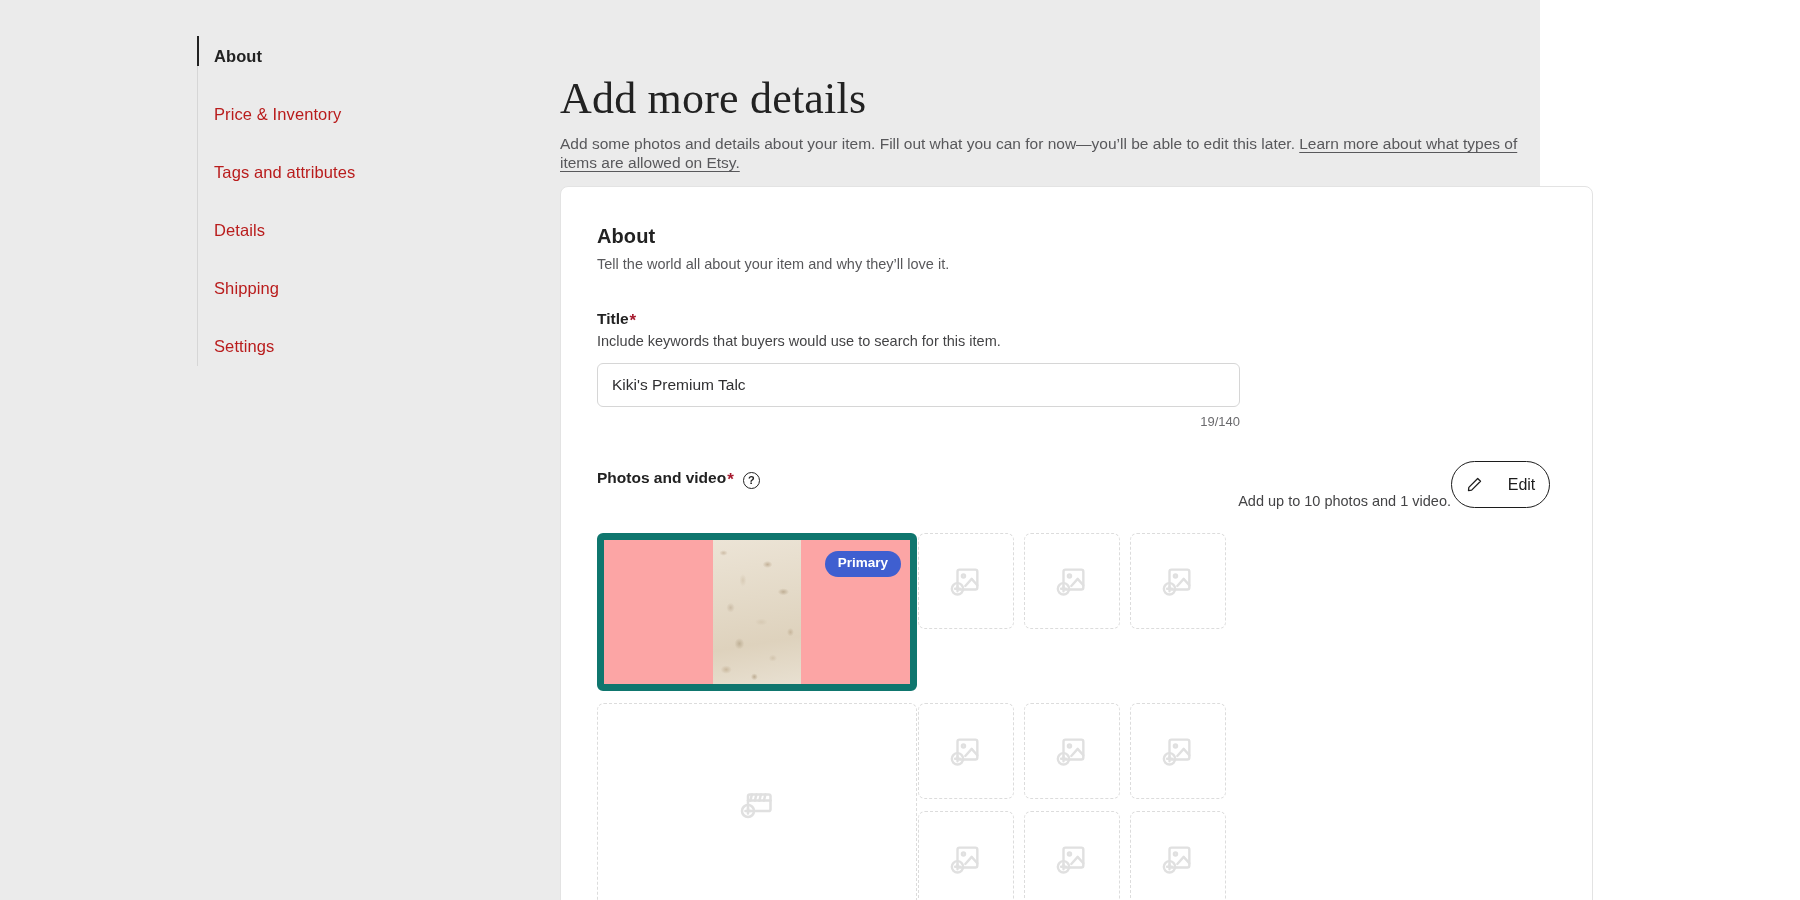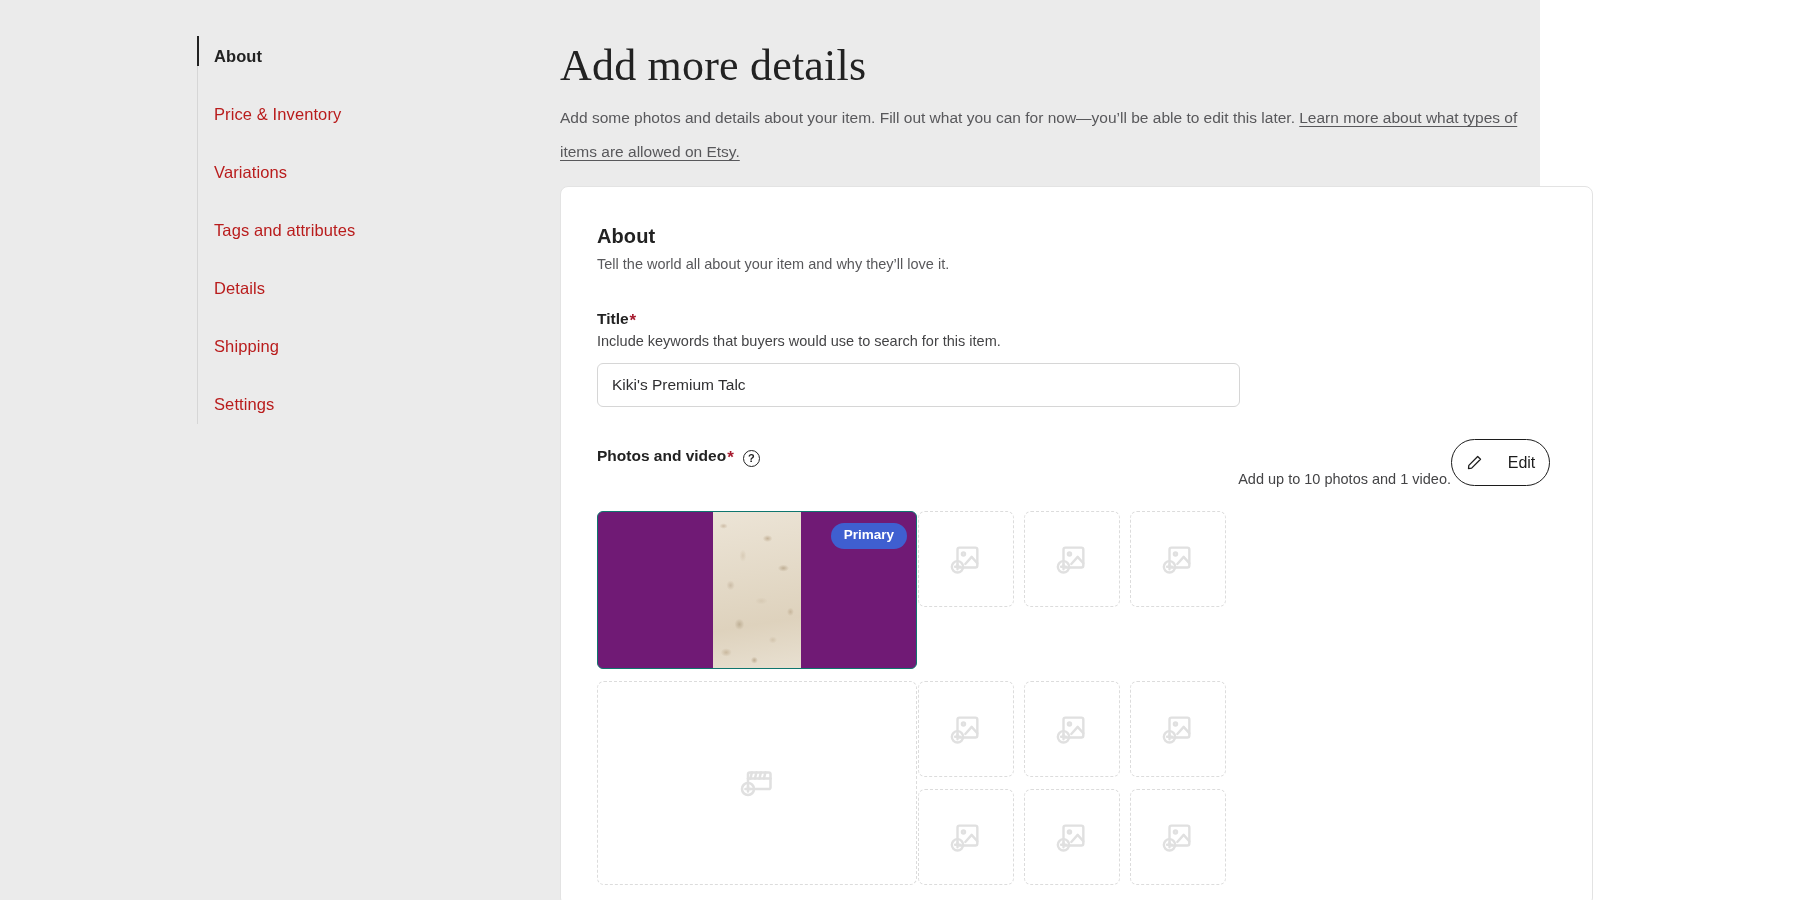--- a/index.html
+++ b/index.html
@@ -45,25 +45,26 @@
 
   
   .page-head { position: absolute; left: 560px; top: 40px; width: 1010px; }
   .page-title {
     font-family: "Liberation Serif", serif;
     font-size: 44px;
     font-weight: 400;
     color: #222222;
     letter-spacing: .2px;
     line-height: 52px;
+    margin-top: 33px;
   }
   .page-sub {
     margin-top: 9px;
     font-size: 15.5px;
-    line-height: 34px;
+    line-height: 19px;
     color: #58585b;
     max-width: 995px;
   }
   .page-sub a { color: #58585b; text-decoration: underline; text-underline-offset: 3px; }
 
   
   .card {
     position: absolute; left: 560px; top: 186px;
     width: 1033px; min-height: 720px;
     background: #ffffff;
@@ -128,23 +129,23 @@
     margin-top: 22px;
     display: grid;
     grid-template-columns: 160px 160px 1px 106px 106px 106px;
     grid-template-rows: 158px 108px 108px;
     gap: 0;
     position: relative;
   }
   .tile-primary {
     grid-column: 1 / span 2; grid-row: 1;
     position: relative;
-    border: 1px solid #0f766e;
+    border: 7px solid #0f766e;
     border-radius: 6px;
-    background: #701a75;
+    background: #fca5a5;
     overflow: hidden;
     cursor: pointer;
   }
   .photo-strip {
     position: absolute; left: 50%; top: 0; transform: translateX(-50%);
     width: 88px; height: 100%;
     background:
       radial-gradient(ellipse 6px 4px at 12% 9%, #cdbca5 0%, rgba(205,188,165,0) 70%),
       radial-gradient(ellipse 7px 5px at 62% 17%, #c4b298 0%, rgba(196,178,152,0) 70%),
       radial-gradient(ellipse 5px 9px at 34% 28%, #d8cbb6 0%, rgba(216,203,182,0) 70%),
@@ -196,23 +197,20 @@
   <div class="canvas">
 
     <nav class="sidebar">
       <div class="nav-item active">
         <span>About</span>
       </div>
       <div class="nav-item">
         <span>Price &amp; Inventory</span>
       </div>
       <div class="nav-item">
-        <span>Variations</span>
-      </div>
-      <div class="nav-item">
         <span>Tags and attributes</span>
       </div>
       <div class="nav-item">
         <span>Details</span>
       </div>
       <div class="nav-item">
         <span>Shipping</span>
       </div>
       <div class="nav-item">
         <span>Settings</span>
@@ -230,20 +228,21 @@
       <h2 class="card-title">About</h2>
       <p class="card-sub">Tell the world all about your item and why they’ll love it.</p>
 
       <div class="field">
         <div class="field-label">
           <span>Title</span>
           <span class="req">*</span>
         </div>
         <div class="field-help">Include keywords that buyers would use to search for this item.</div>
         <input class="text-input" type="text" value="Kiki's Premium Talc" style="">
+        <div class="counter">19/140</div>
       </div>
 
       <div class="photos">
         <div class="photos-head">
           <div class="photos-headtext">
             <div class="field-label">
               <span>Photos and video</span>
               <span class="req">*</span>
               <span class="help-icon">?</span>
             </div>

